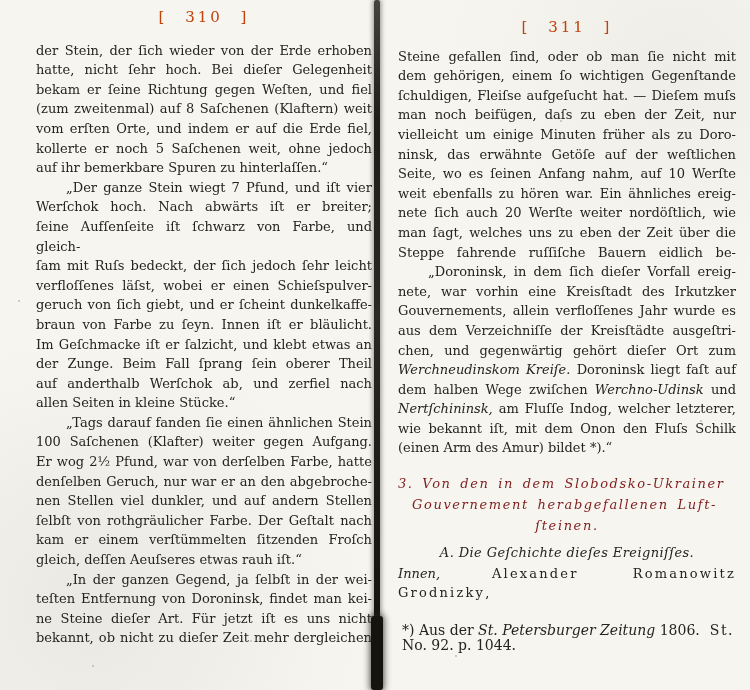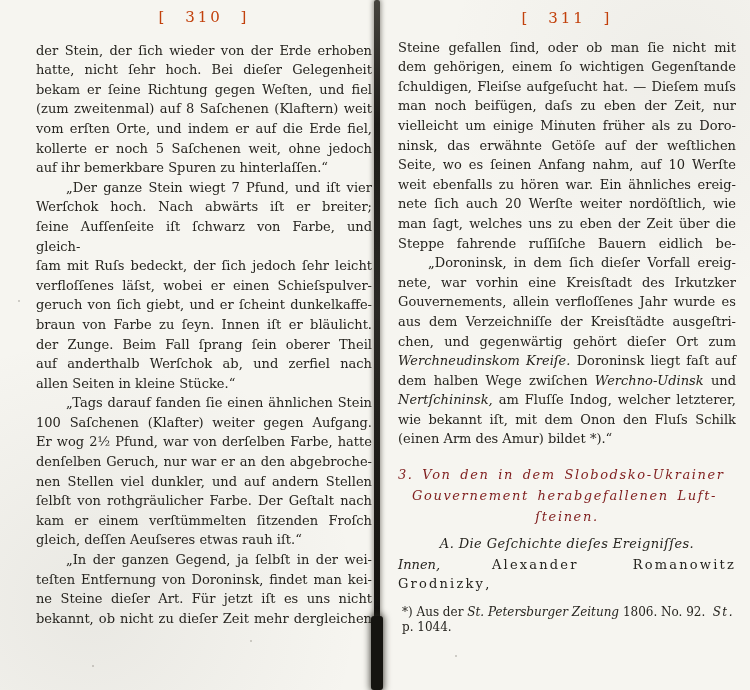--- a/index.html
+++ b/index.html
@@ -23,21 +23,21 @@
   }
   .spine-foot{
     position:absolute;left:371px;bottom:0;width:12px;height:74px;
     background:#151410;box-shadow:0 0 6px 2px rgba(40,38,32,.6);
     border-radius:3px;
   }
   .speck{position:absolute;background:#8d8a80;border-radius:50%;opacity:.5;}
 
   .page{position:absolute;font-size:13px;line-height:19.6px;}
   .page-left{left:36px;top:8px;width:336px;}
-  .page-right{left:398px;top:9px;width:338px;}
+  .page-right{left:398px;top:18px;width:338px;}
 
   .page-header{
     text-align:center;font-size:15px;letter-spacing:3px;word-spacing:10px;
     margin-bottom:13px;color:#c2410c;
   }
   .page-right .page-header{margin-bottom:9px;}
 
   .line{
     text-align:justify;text-align-last:justify;
     min-height:19.6px;
@@ -50,26 +50,26 @@
   .section-heading{margin-top:15px;font-style:italic;line-height:21px;color:#7f1d1d;}
   .sh1{letter-spacing:1.6px;word-spacing:3px;}
   .sh2{letter-spacing:1.6px;word-spacing:3px;padding-left:14px;}
   .sh3{text-align:center;letter-spacing:1.6px;}
 
   .subheading{
     font-style:italic;text-align:center;margin:7px 0 1px;letter-spacing:.4px;
   }
 
   .footnote{
-    margin-top:11px;font-size:12px;line-height:15px;
+    margin-top:20px;font-size:14px;line-height:15px;
     display:flex;justify-content:space-between;align-items:baseline;
     padding-left:4px;
   }
   .footnote .line{text-align:left;text-align-last:auto;}
-  .fn-sig{font-style:italic;letter-spacing:1.5px;padding-right:2px;}
+  .fn-sig{letter-spacing:1.5px;padding-right:2px;}
 </style>
 </head>
 <body>
 
 <div class="scan">
 
   <div class="page page-left">
     <div class="page-header">[ 310 ]</div>
     <div>
         <div class="line">der Stein, der ſich wieder von der Erde erhoben</div>
@@ -79,20 +79,21 @@
         <div class="line">vom erſten Orte, und indem er auf die Erde fiel,</div>
         <div class="line">kollerte er noch 5 Saſchenen weit, ohne jedoch</div>
         <div class="line end">auf ihr bemerkbare Spuren zu hinterlaſſen.“</div>
         <div class="line indent">„Der ganze Stein wiegt 7 Pfund, und iſt vier</div>
         <div class="line">Werſchok hoch.  Nach abwärts iſt er breiter;</div>
         <div class="line">ſeine Aufſenſeite iſt ſchwarz von Farbe, und gleich-</div>
         <div class="line">ſam mit Ruſs bedeckt, der ſich jedoch ſehr leicht</div>
         <div class="line">verfloſſenes läſst, wobei er einen Schieſspulver-</div>
         <div class="line">geruch von ſich giebt, und er ſcheint dunkelkaffe-</div>
         <div class="line">braun von Farbe zu ſeyn.  Innen iſt er bläulicht.</div>
+        <div class="line">Im Geſchmacke iſt er ſalzicht, und klebt etwas an</div>
         <div class="line">der Zunge.  Beim Fall ſprang ſein oberer Theil</div>
         <div class="line">auf anderthalb Werſchok ab, und zerfiel nach</div>
         <div class="line end">allen Seiten in kleine Stücke.“</div>
         <div class="line indent">„Tags darauf fanden ſie einen ähnlichen Stein</div>
         <div class="line">100 Saſchenen (Klafter) weiter gegen Aufgang.</div>
         <div class="line">Er wog 2½ Pfund, war von derſelben Farbe, hatte</div>
         <div class="line">denſelben Geruch, nur war er an den abgebroche-</div>
         <div class="line">nen Stellen viel dunkler, und auf andern Stellen</div>
         <div class="line">ſelbſt von rothgräulicher Farbe.  Der Geſtalt nach</div>
         <div class="line">kam er einem verſtümmelten ſitzenden Froſch</div>

